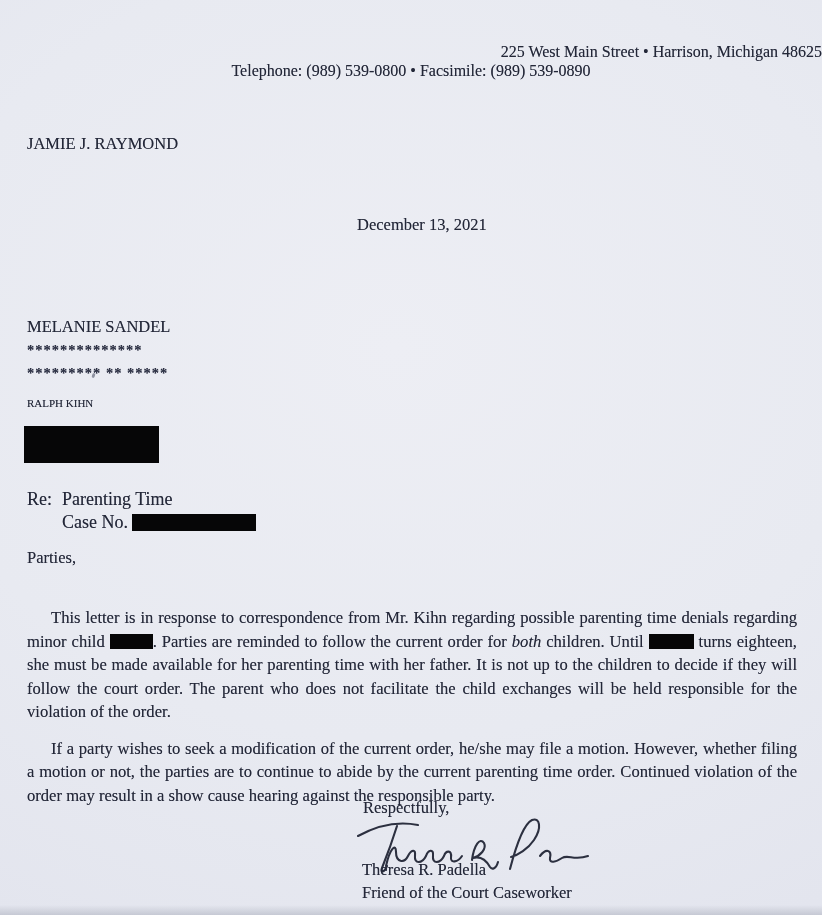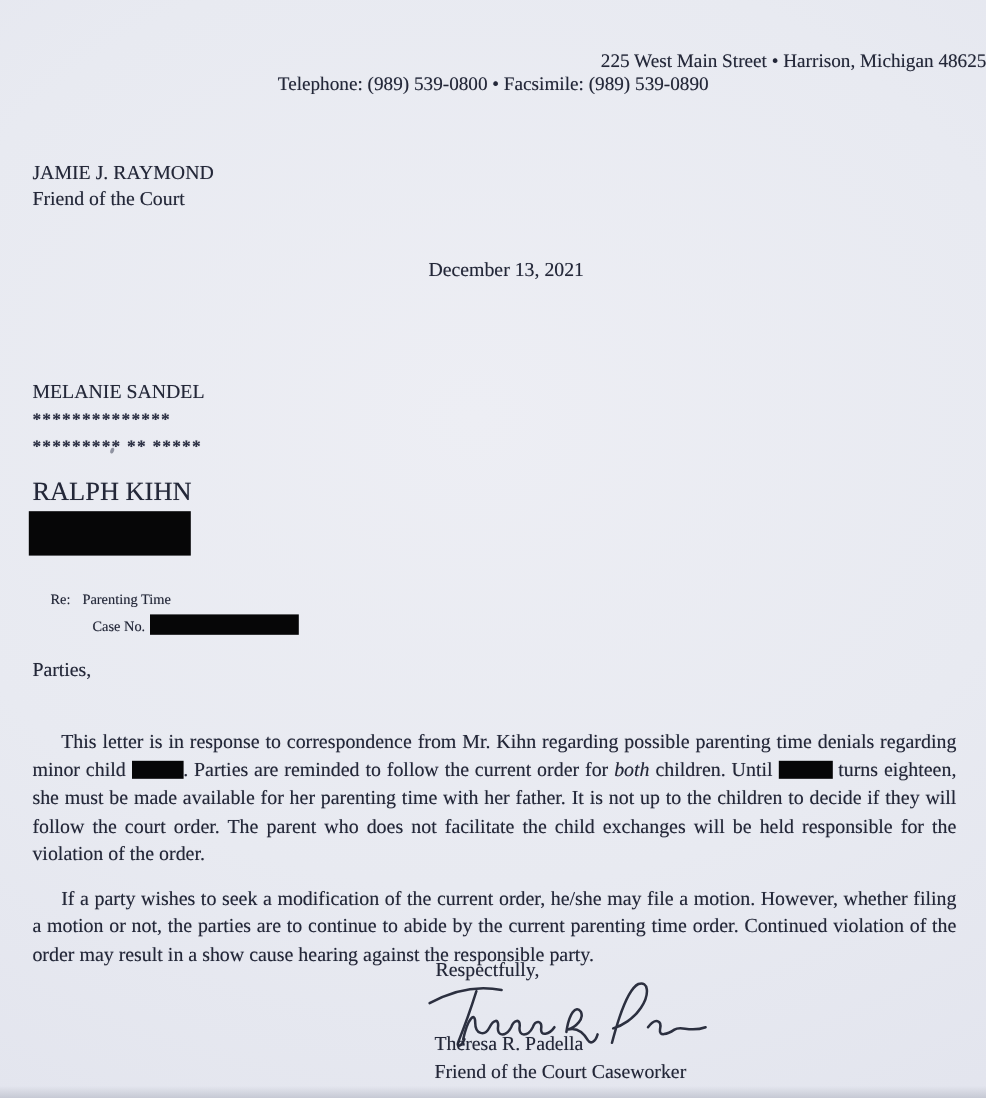--- a/index.html
+++ b/index.html
@@ -38,30 +38,30 @@
     text-align: center; font-size: 16px;
   }
   .official { position: absolute; top: 105px; left: 27px; font-size: 16.5px; line-height: 21.5px; margin-top: 28px; }
   
   .letter-date { position: absolute; top: 215px; left: 357px; font-size: 16.5px; }
   
   .recipient-1 { position: absolute; top: 317px; left: 27px; font-size: 16.5px; }
   .masked-line { font-size: 14.5px; font-weight: bold; letter-spacing: 1px; line-height: 21px; color: #2a2e42; }
   .masked-1 { margin-top: 3px; }
   .masked-2 { margin-top: 2px; }
-  .recipient-2 { position: absolute; top: 397px; left: 27px; font-size: 22px; text-align: center; }
+  .recipient-2 { position: absolute; top: 397px; left: 27px; font-size: 11px; text-align: center; }
   
   .redact { background: #060607; }
   .redact-address { position: absolute; top: 426px; left: 24px; width: 135px; height: 37px; }
   .redact-case { display: inline-block; width: 124px; height: 17px; vertical-align: -3px; margin-left: 4px; }
   .redact-inline { display: inline-block; height: 15px; vertical-align: -2px; }
   .redact-inline-1 { width: 43px; }
   .redact-inline-2 { width: 45px; }
   
-  .re-block { position: absolute; top: 488px; left: 42px; font-size: 12px; line-height: 22.5px; }
+  .re-block { position: absolute; top: 488px; left: 27px; font-size: 18px; line-height: 22.5px; }
   .re-label { display: inline-block; }
   .re-subject { display: inline-block; margin-left: 10px; }
   .case-line { margin-left: 35px; }
   
   .salutation { position: absolute; top: 548px; left: 27px; font-size: 16.5px; }
   .body-text {
     position: absolute; top: 582px; left: 27px; width: 770px;
     font-size: 16.6px; line-height: 23.5px; text-align: justify;
   }
   .body-text p { text-indent: 24px; margin-top: 24px; }
@@ -76,21 +76,20 @@
 </head>
 <body>
 
 <div class="page">
 
   <div class="lh-address">225 West Main Street • Harrison, Michigan 48625</div>
   <div class="lh-contact">Telephone: (989) 539-0800 • Facsimile: (989) 539-0890</div>
 
   <div class="official">
     <div>JAMIE J. RAYMOND</div>
-    <div>Friend of the Court</div>
   </div>
 
   <div class="letter-date">December 13, 2021</div>
 
   <div class="recipient-1">
     <div>MELANIE SANDEL</div>
     <div class="masked-line masked-1">**************</div>
     <div class="masked-line masked-2">********* ** *****</div>
   </div>
   <div class="scan-speck" style="left:92px; top:373px;"></div>

